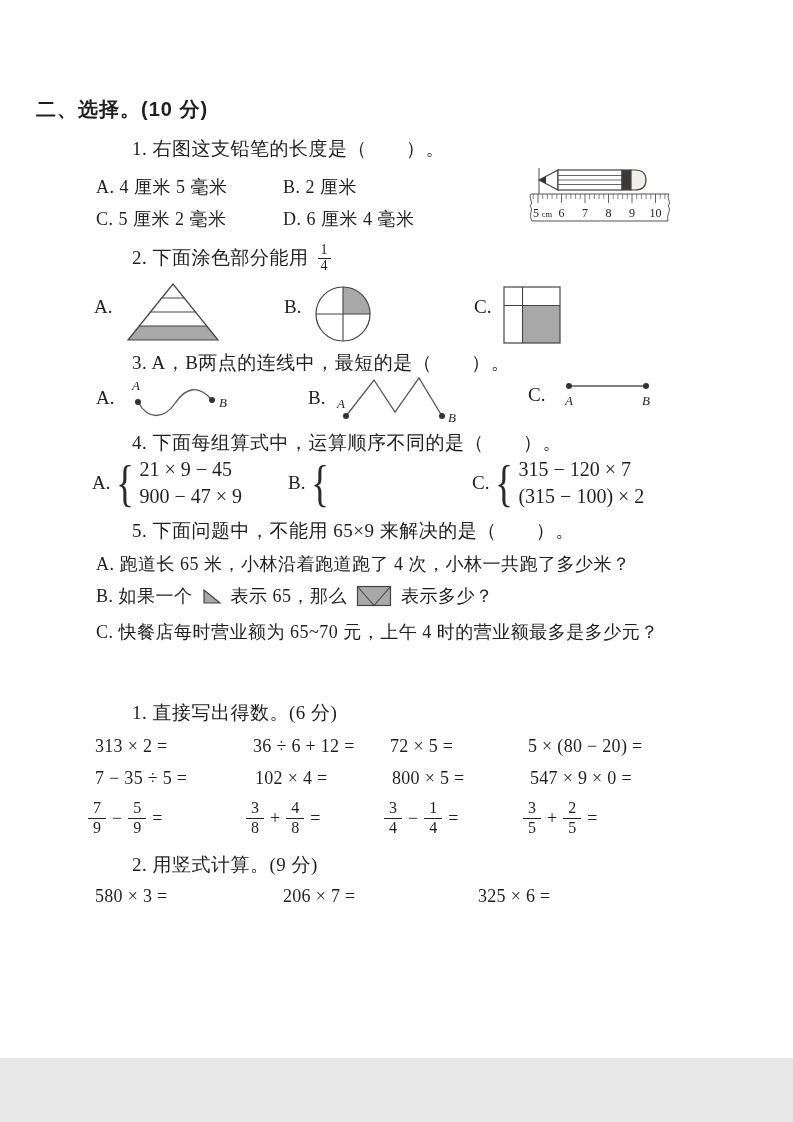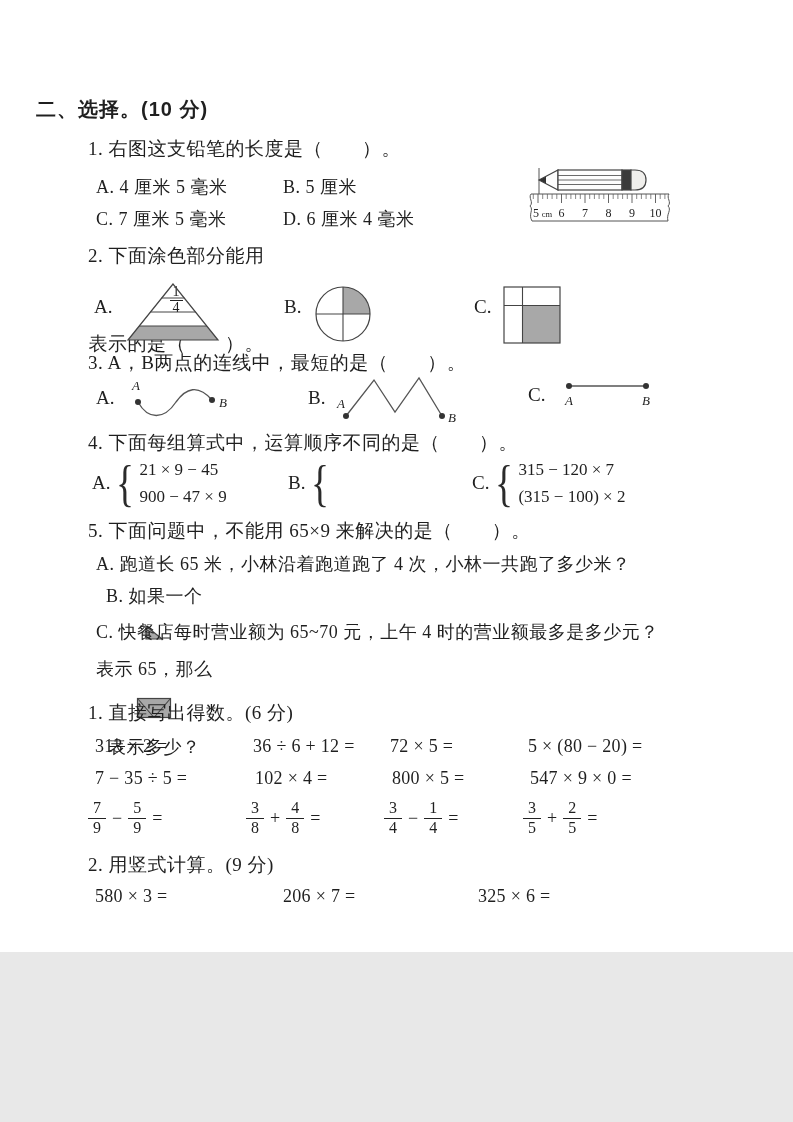--- a/index.html
+++ b/index.html
@@ -1,54 +1,54 @@
 <!DOCTYPE html>
 <html><head>
 <meta charset="utf-8">
 <style>
   html,body{margin:0;padding:0;background:#e8e8e8;}
   #page{
-    position:relative;width:793px;height:952px;background:#ffffff;
+    position:relative;width:793px;height:1058px;background:#ffffff;
     font-family:"Liberation Serif","DejaVu Serif",serif;color:#1f1f1f;
     overflow:hidden;margin:0 auto;
   }
   .abs{position:absolute;}
   .sec-title{font-family:"Liberation Sans","DejaVu Sans",sans-serif;font-weight:700;font-size:20px;letter-spacing:1px;}
-  .qtext{font-size:19px;letter-spacing:0.5px;}
+  .qtext{font-size:19px;letter-spacing:0.5px;margin-left:44px;}
   .opt{font-size:18px;letter-spacing:0.5px;}
   .optlabel{font-size:19px;}
   .calc{font-size:18px;letter-spacing:0.3px;white-space:nowrap;}
   .q4-group{display:flex;align-items:center;}
   .q4-label{font-size:19px;margin-right:3px;}
   .brace{font-size:50px;font-weight:300;line-height:56px;transform:scaleX(0.75);display:inline-block;color:#2a2a2a;}
   .q4-lines{display:flex;flex-direction:column;margin-left:2px;}
-  .q4-lines span{font-size:17px;line-height:27px;white-space:nowrap;}
+  .q4-lines span{font-size:20px;line-height:27px;white-space:nowrap;}
   .frac{display:inline-block;text-align:center;vertical-align:middle;line-height:1.05;}
   .frac .num{display:block;border-bottom:1.3px solid #222;padding:0 5px 1px 5px;font-size:16px;}
   .frac .den{display:block;padding:1px 5px 0 5px;font-size:16px;}
   .frac-sm .num,.frac-sm .den{font-size:14px;padding:0 3px;}
   .frac-expr{display:flex;align-items:center;gap:6px;font-size:18px;}
-  .inline-flex{display:flex;align-items:center;gap:16px;flex-direction:column;}
+  .inline-flex{display:flex;align-items:center;gap:9px;}
   .footer{width:100%;text-align:center;font-family:"Liberation Sans","DejaVu Sans",sans-serif;
     font-size:15px;letter-spacing:5px;color:#333;}
   svg{display:block;}
   svg text{font-family:"Liberation Serif","DejaVu Serif",serif;fill:#222;}
   .ptlabel{font-style:italic;font-size:13px;}
 </style>
 </head>
 <body>
 
 <div id="page">
 
   <div class="abs sec-title" style="left:36px;top:96px">二、选择。(10 分)</div>
 
   <div class="abs qtext" style="left:88px;top:136px">1. 右图这支铅笔的长度是（　　）。</div>
   <div class="abs opt" style="left:96px;top:175px">A. 4 厘米 5 毫米</div>
-  <div class="abs opt" style="left:283px;top:175px">B. 5 厘米</div>
-  <div class="abs opt" style="left:96px;top:207px">C. 7 厘米 5 毫米</div>
+  <div class="abs opt" style="left:283px;top:175px">B. 2 厘米</div>
+  <div class="abs opt" style="left:96px;top:207px">C. 5 厘米 2 毫米</div>
   <div class="abs opt" style="left:283px;top:207px">D. 6 厘米 4 毫米</div>
 
   <div class="abs" style="left:522px;top:164px">
     <svg width="158" height="66" viewBox="0 0 158 66">
 
       <line x1="17" y1="4" x2="17" y2="30" stroke="#555" stroke-width="1"></line>
 
       <g stroke="#444" stroke-width="1.2" fill="none">
         <polygon points="17,16 36,6 36,26" fill="#fdfdfd"></polygon>
         <polygon points="17,16 24,12.4 24,19.6" fill="#333" stroke="none"></polygon>
@@ -79,21 +79,20 @@
       </g>
     </svg>
   </div>
 
   <div class="abs inline-flex qtext" style="left:88px;top:243px">
     <span>2. 下面涂色部分能用</span>
     <span class="frac frac-sm">
       <span class="num">1</span>
       <span class="den">4</span>
     </span>
-    <span>表示的是（　　）。</span>
   </div>
 
   <div class="abs optlabel" style="left:94px;top:296px">A.</div>
   <div class="abs" style="left:126px;top:282px">
     <svg width="100" height="62" viewBox="0 0 100 62">
       <polygon points="13.25,44 80.75,44 92,58 2,58" stroke="none" fill="#a8a8a8"></polygon>
       <polygon points="47,2 2,58 92,58" fill="none" stroke="#444" stroke-width="1.2"></polygon>
       <line x1="35.75" y1="16" x2="58.25" y2="16" stroke="#444" stroke-width="1"></line>
       <line x1="24.5" y1="30" x2="69.5" y2="30" stroke="#444" stroke-width="1"></line>
       <line x1="13.25" y1="44" x2="80.75" y2="44" stroke="#444" stroke-width="1"></line>

